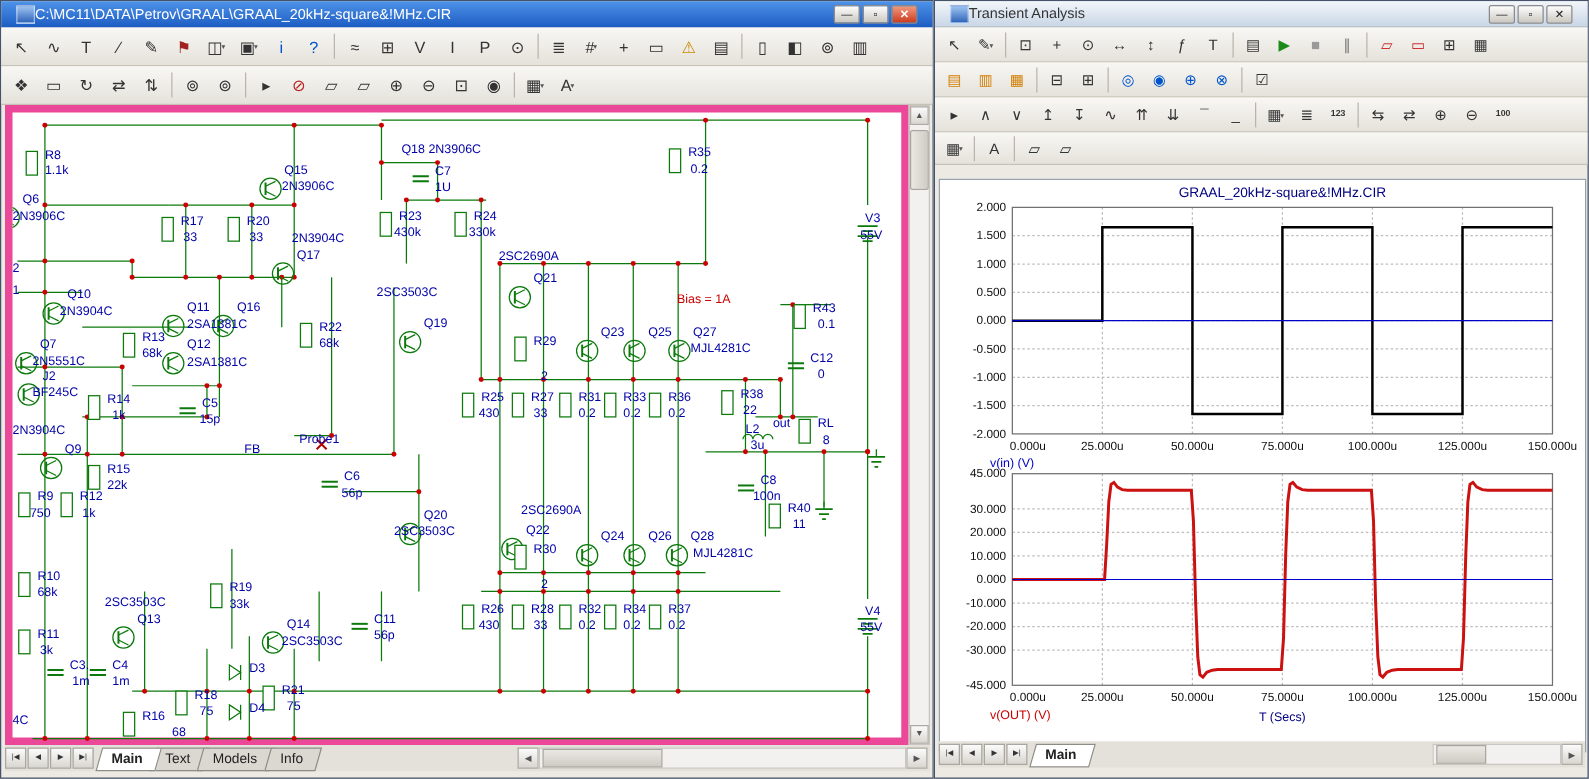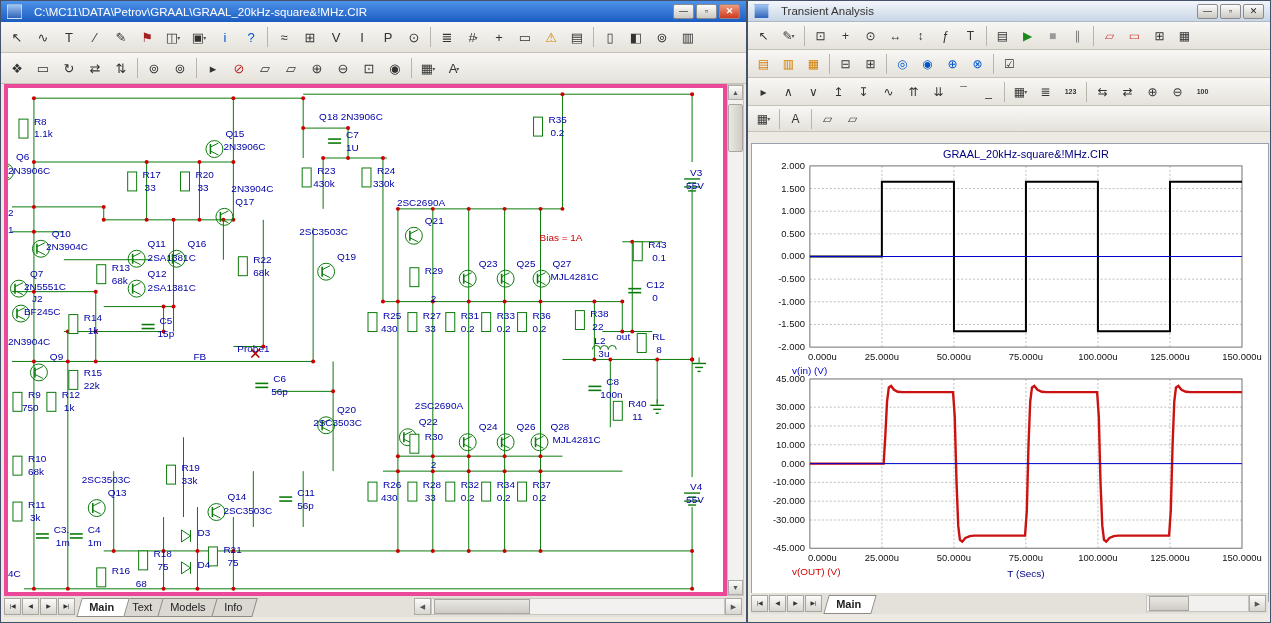--- a/index.html
+++ b/index.html
@@ -1,40 +1,40 @@
 <!DOCTYPE html>
 <html><head>
 <meta charset="utf-8">
 <style>
   html,body{margin:0;padding:0;}
   body{width:1271px;height:623px;position:relative;overflow:hidden;background:#76839B;
        font-family:"Liberation Sans",sans-serif;font-size:11px;color:#222;}
   .win{position:absolute;top:0;height:623px;background:#EDEAE3;box-sizing:border-box;border:1px solid #44536B;}
   .winL{left:0;width:747px;}
   .winR{left:747px;width:524px;}
-  .tbar{height:21px;display:flex;align-items:center;padding:0 6px;gap:12px;box-sizing:border-box;}
+  .tbar{height:21px;display:flex;align-items:center;padding:0 12px;gap:0;box-sizing:border-box;}
   .tbarL{background:linear-gradient(#4E92E8,#1C5CC2);color:#fff;}
   .tbarR{background:linear-gradient(#F2F6FA,#C9D6E6);color:#333;border-bottom:1px solid #AEB9C6;}
   .ttext{font-size:11.5px;white-space:nowrap;overflow:hidden;flex:1;}
   .sysico{width:13px;height:13px;flex:none;background:linear-gradient(#9EC4F2,#2F64B8);border:1px solid rgba(255,255,255,.5);display:inline-block;}
   .wbtns{display:flex;gap:2px;flex:none;}
   .wbtn{width:21px;height:15px;font-size:9px;line-height:13px;text-align:center;
         background:linear-gradient(#FDFDFD,#CCC8C1);border:1px solid #8B8B8B;color:#222;border-radius:2px;box-sizing:border-box;}
   .wbtn.close{background:linear-gradient(#F09A7F,#CE3B1E);color:#fff;font-weight:bold;}
   .tb{height:31px;background:linear-gradient(#F8F7F4,#E5E2DB);border-bottom:1px solid #C6C2B8;
       display:flex;align-items:center;padding:1px 3px;overflow:hidden;box-sizing:border-box;}
   .winR .tb{height:28px;}
   .tb.small{height:26px;}
   .ticon{width:24px;height:24px;flex:none;display:flex;align-items:center;justify-content:center;
          font-size:13px;color:#333;border:1px solid transparent;border-radius:2px;}
   .winR .ticon{width:23px;height:22px;font-size:12px;}
   .ticon .g3{font-size:7px;font-weight:bold;}
   .ticon .dd{font-size:6px;margin-left:-1px;color:#555;}
   .tsep{width:1px;height:20px;background:#B9B5AC;margin:0 3px;flex:none;}
-  .canvas{position:absolute;left:3px;top:83px;width:723px;height:512px;background:#fff;border:4px solid #ec4899;box-sizing:border-box;}
+  .canvas{position:absolute;left:3px;top:83px;width:723px;height:512px;background:#fff;border:6px solid #ec4899;box-sizing:border-box;}
   .vscroll{position:absolute;left:726px;top:83px;width:17px;height:512px;background:#F2F1EF;
            border:1px solid #C8C6C1;box-sizing:border-box;display:flex;flex-direction:column;}
   .sbtn{height:15px;background:linear-gradient(#FBFBFB,#D8D6D0);border:1px solid #AEABA4;font-size:7px;
         display:flex;align-items:center;justify-content:center;color:#555;box-sizing:border-box;flex:none;}
   .sbtn.h{width:17px;height:17px;}
   .vtrack{flex:1;position:relative;}
   .vthumb{position:absolute;left:0;top:4px;width:100%;height:48px;background:linear-gradient(90deg,#EAE8E3,#CFCCC5);
           border:1px solid #A9A6A0;border-radius:2px;box-sizing:border-box;}
   .tabrow{position:absolute;left:3px;width:740px;height:21px;background:#E4E1DA;display:flex;align-items:center;}
   .tabrowL{top:595px;}

